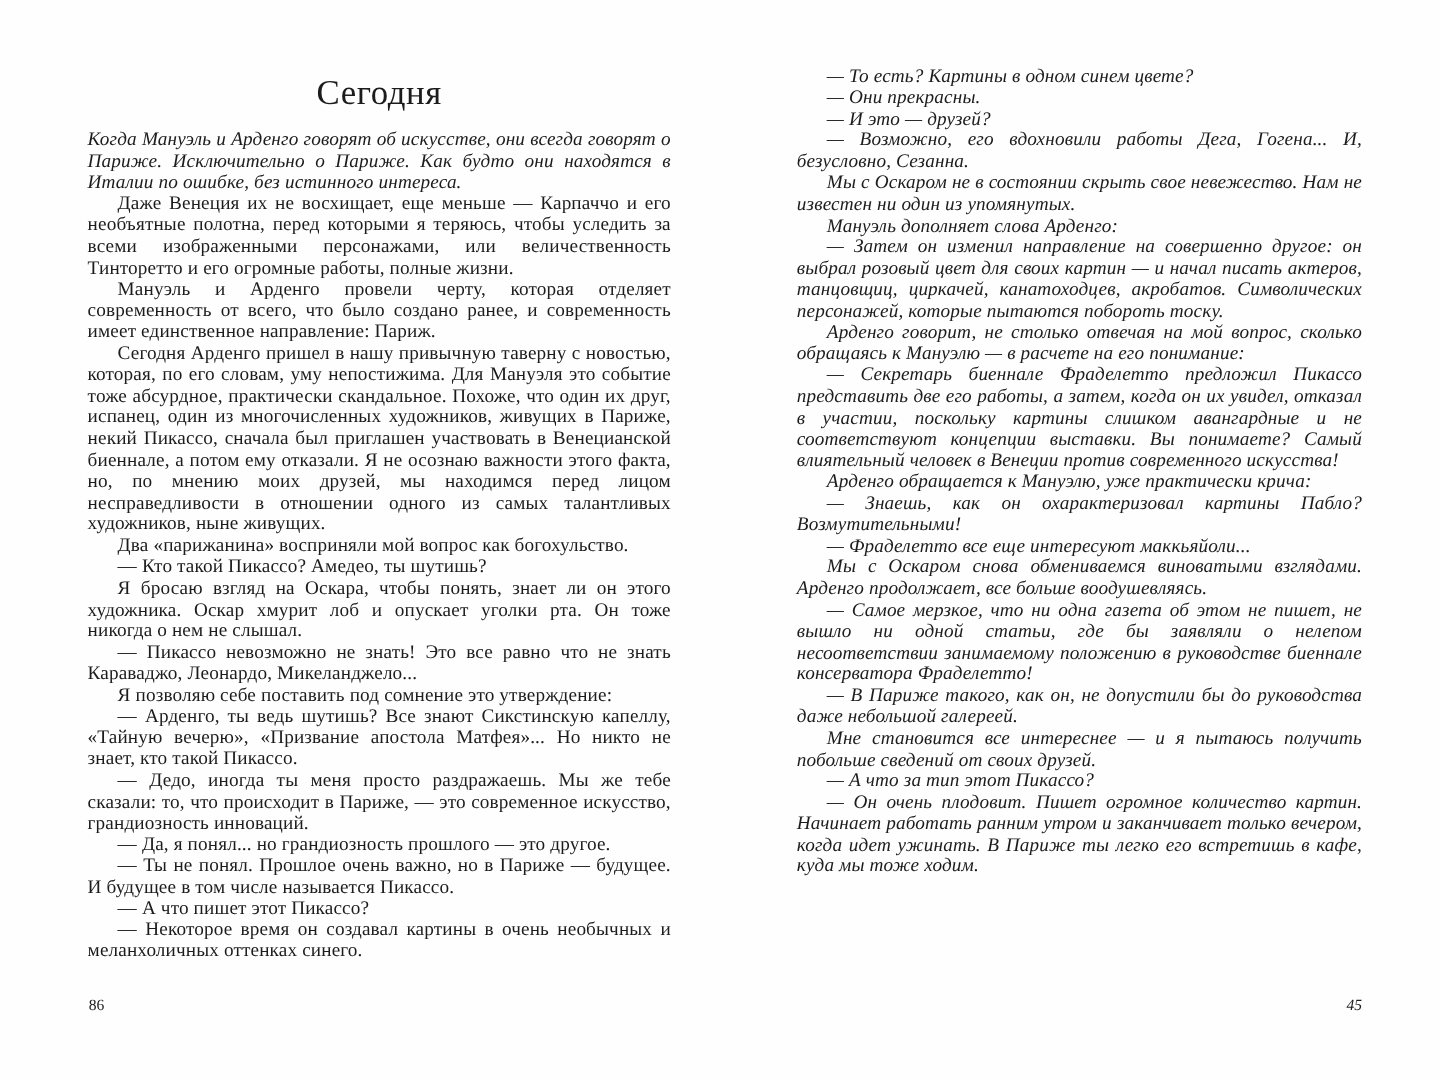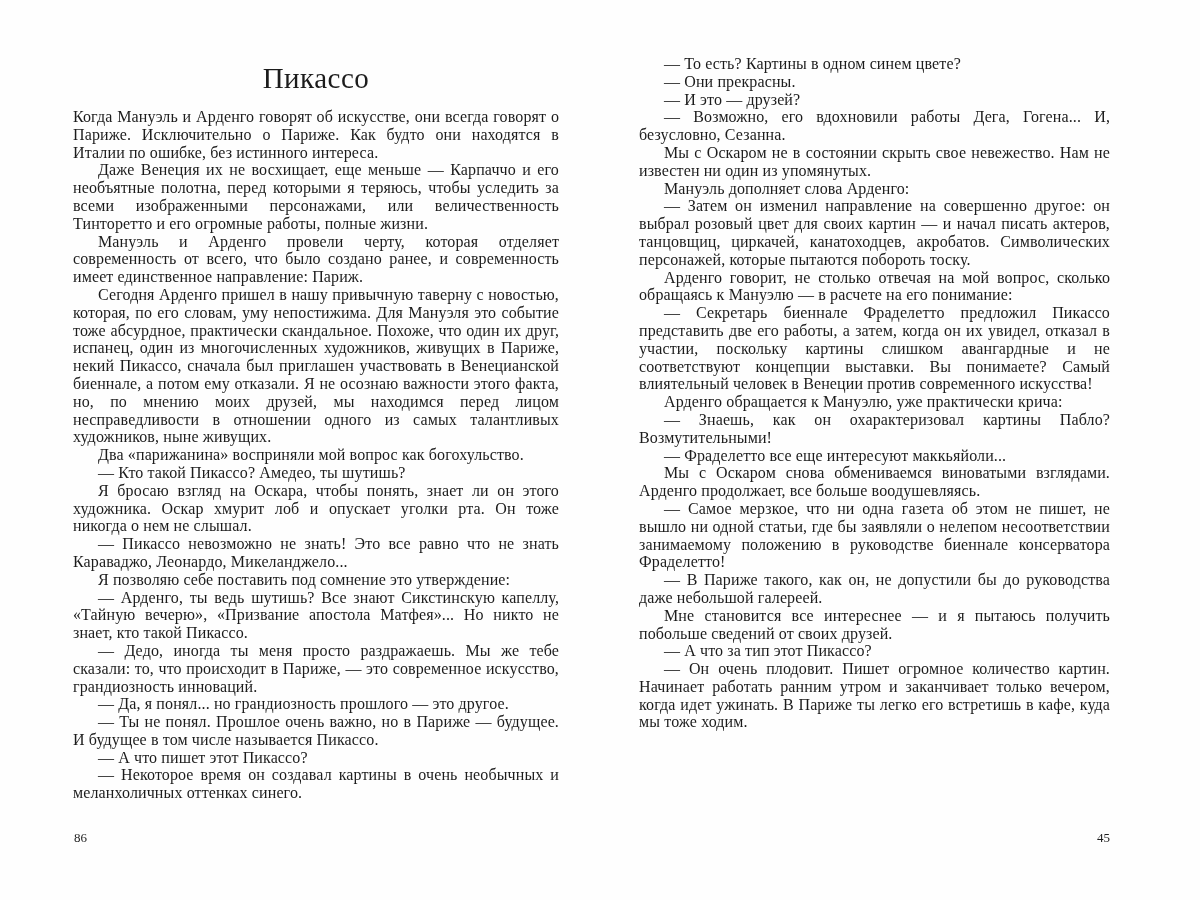--- a/index.html
+++ b/index.html
@@ -17,21 +17,21 @@
     height: 900px;
     overflow: hidden;
     background: #fefefe;
   }
   .page {
     position: absolute;
     top: 0;
     height: 900px;
   }
   .page-left  { left: 73px;  width: 486px; }
-  .page-right { left: 639px; width: 471px; }
+  .page-right { left: 664px; width: 471px; font-style: italic; }
   .chapter-title {
     position: absolute;
     top: 62px;
     left: 0;
     right: 0;
     margin: 0;
     text-align: center;
     font-size: 29px;
     font-weight: 400;
     letter-spacing: 0.5px;
@@ -46,36 +46,36 @@
     letter-spacing: 0.12px;
     hyphens: none;
   }
   .page-left  .text-block { top: 108px; }
   .page-right .text-block { top: 55px; }
   .text-block p {
     margin: 0;
     padding: 0;
     text-indent: 25px;
   }
-  .page-left .text-block p:first-child { text-indent: 0; }
+  .page-left .text-block p:first-child { text-indent: 0; font-style: italic; }
   .page-number {
     position: absolute;
     top: 830px;
     font-size: 13px;
   }
   .page-number-left  { left: 1px; }
   .page-number-right { right: 0; }
 </style>
 </head>
 <body>
 
 <div class="spread">
 
   <section class="page page-left">
-    <h1 class="chapter-title">Пикассо</h1>
+    <h1 class="chapter-title">Сегодня</h1>
     <div class="text-block">
         <p>Когда Мануэль и Арденго говорят об искусстве, они всегда говорят о Париже. Исключительно о Париже. Как будто они находятся в Италии по ошибке, без истинного интереса.</p>
         <p>Даже Венеция их не восхищает, еще меньше — Карпаччо и его необъятные полотна, перед которыми я теряюсь, чтобы уследить за всеми изображенными персонажами, или величественность Тинторетто и его огромные работы, полные жизни.</p>
         <p>Мануэль и Арденго провели черту, которая отделяет современность от всего, что было создано ранее, и современность имеет единственное направление: Париж.</p>
         <p>Сегодня Арденго пришел в нашу привычную таверну с новостью, которая, по его словам, уму непостижима. Для Мануэля это событие тоже абсурдное, практически скандальное. Похоже, что один их друг, испанец, один из многочисленных художников, живущих в Париже, некий Пикассо, сначала был приглашен участвовать в Венецианской биеннале, а потом ему отказали. Я не осознаю важности этого факта, но, по мнению моих друзей, мы находимся перед лицом несправедливости в отношении одного из самых талантливых художников, ныне живущих.</p>
         <p>Два «парижанина» восприняли мой вопрос как богохульство.</p>
         <p>— Кто такой Пикассо? Амедео, ты шутишь?</p>
         <p>Я бросаю взгляд на Оскара, чтобы понять, знает ли он этого художника. Оскар хмурит лоб и опускает уголки рта. Он тоже никогда о нем не слышал.</p>
         <p>— Пикассо невозможно не знать! Это все равно что не знать Караваджо, Леонардо, Микеланджело...</p>
         <p>Я позволяю себе поставить под сомнение это утверждение:</p>

